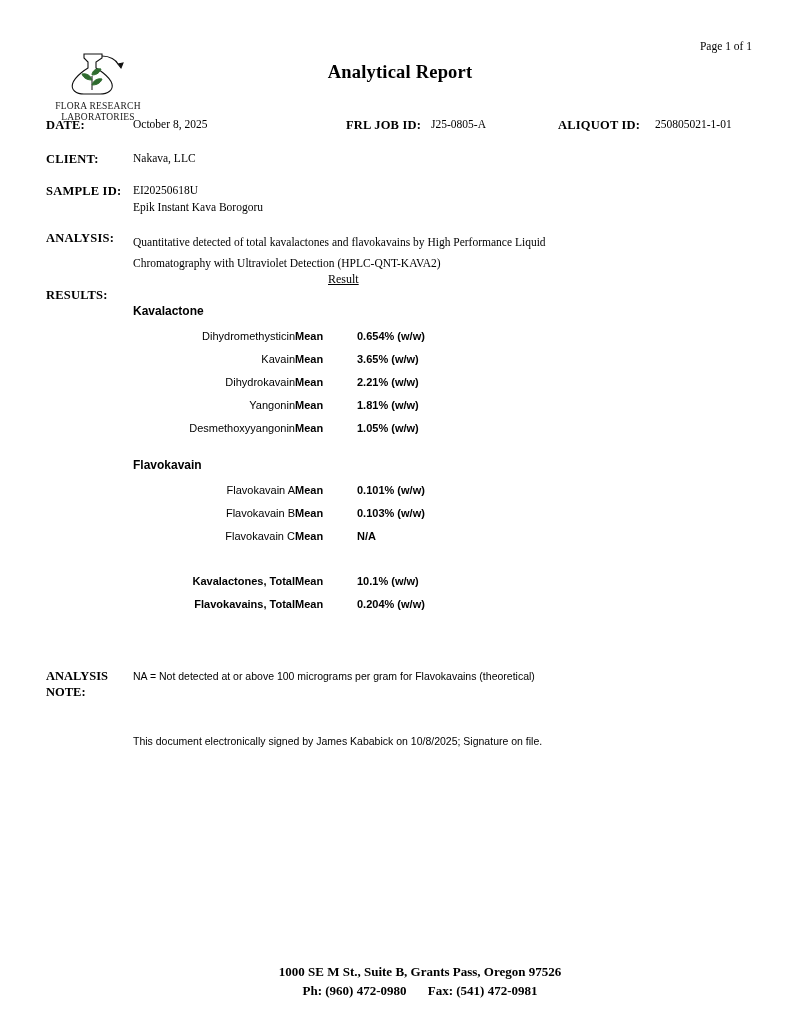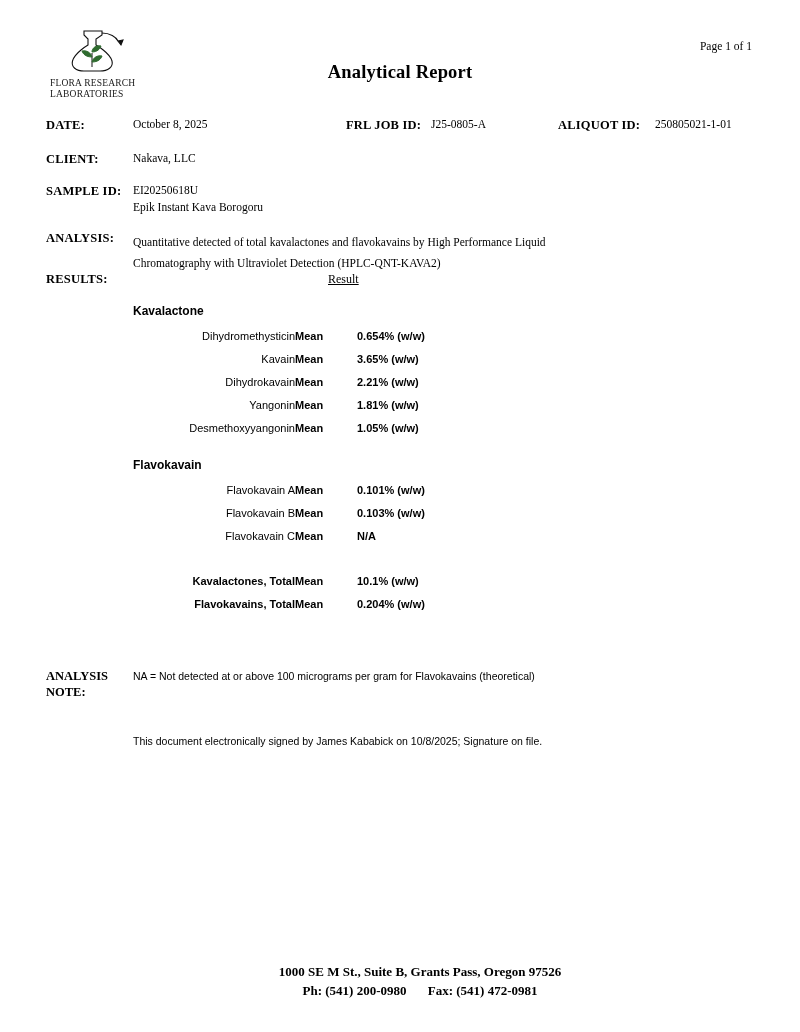--- a/index.html
+++ b/index.html
@@ -28,23 +28,23 @@
     position: absolute;
     top: 40px;
     right: 48px;
     font-family: "Liberation Serif", serif;
     font-size: 11.5px;
     color: #000;
   }
   .logo-block {
     position: absolute;
     left: 50px;
-    top: 21px;
+    top: 44px;
     width: 96px;
-    text-align: left;
+    text-align: center;
   }
   .logo-art {
     width: 96px;
     height: 56px;
     position: relative;
   }
   .logo-caption {
     font-family: "Liberation Serif", serif;
     font-size: 9.5px;
     letter-spacing: 0.2px;
@@ -81,21 +81,21 @@
   .col1-value { left: 133px; }
   .col2-label { left: 346px; }
   .col2-value { left: 431px; }
   .col3-label { left: 558px; }
   .col3-value { left: 655px; }
 
   .row-date   { top: 118px; }
   .row-client { top: 152px; }
   .row-sample { top: 184px; }
   .row-analysis { top: 231px; }
-  .row-results  { top: 272px; }
+  .row-results  { top: 288px; }
 
   .analysis-text {
     position: absolute;
     left: 133px;
     top: 232px;
     width: 430px;
     font-family: "Liberation Serif", serif;
     font-size: 11.5px;
     line-height: 21px;
   }
@@ -320,18 +320,18 @@
   <div class="note-label">
     <div>ANALYSIS</div>
     <div>NOTE:</div>
   </div>
   <div class="note-text">NA = Not detected at or above 100 micrograms per gram for Flavokavains (theoretical)</div>
   <div class="signature-text">This document electronically signed by James Kababick on 10/8/2025; Signature on file.</div>
 
   <div class="footer">
     <div>1000 SE M St., Suite B, Grants Pass, Oregon  97526</div>
     <div>
-      <span>Ph: (541) 200-0980</span>
+      <span>Ph: (960) 472-0980</span>
       <span class="fax">Fax: (541) 472-0981</span>
     </div>
   </div>
 
 </div>
 
 </body></html>

